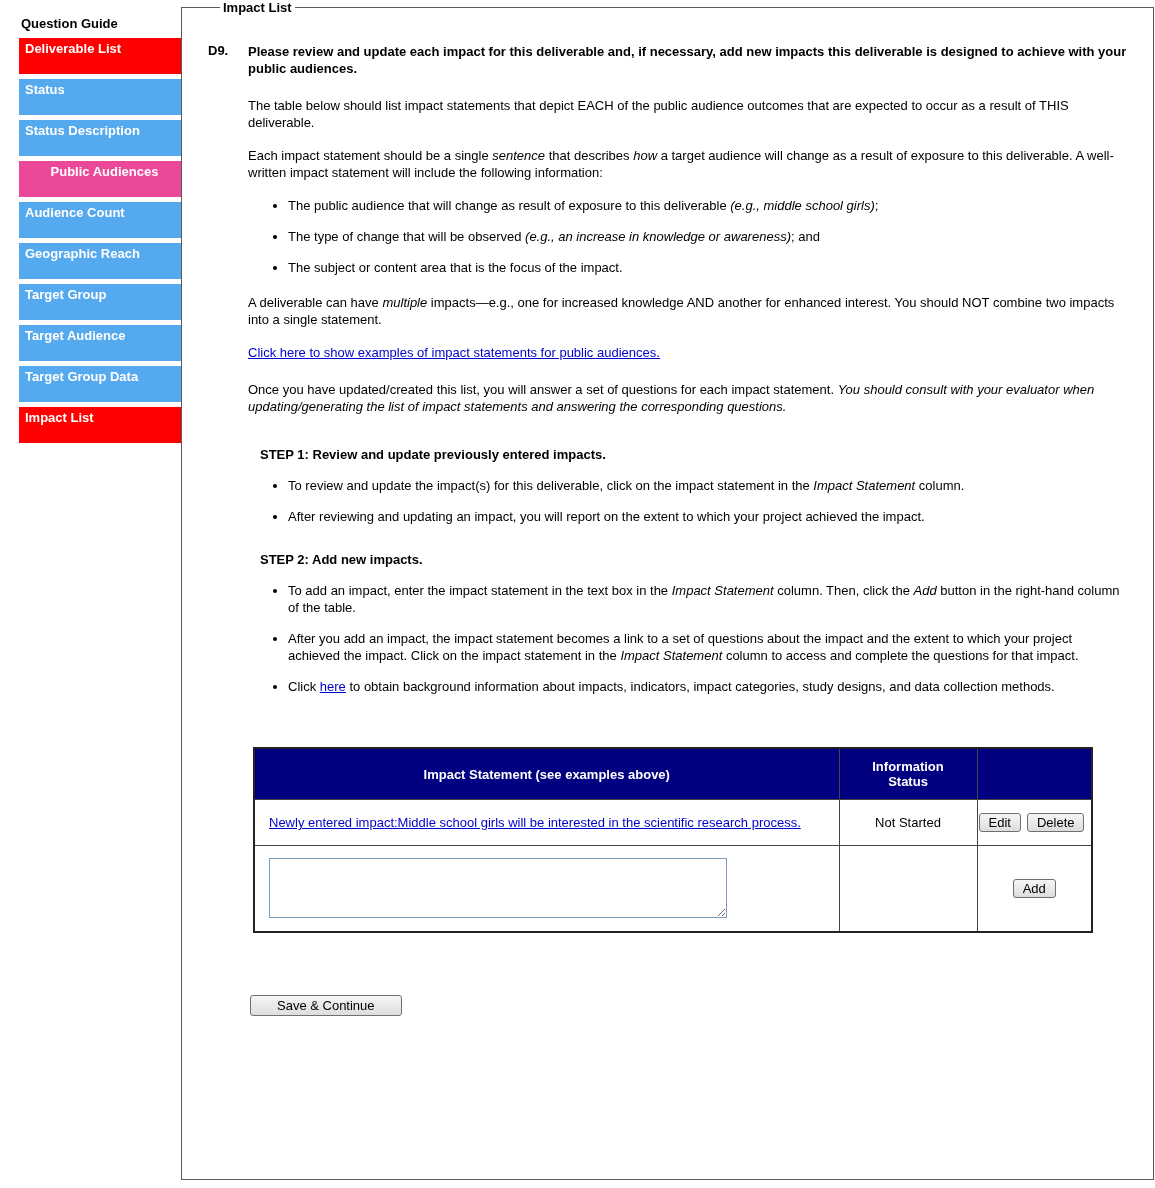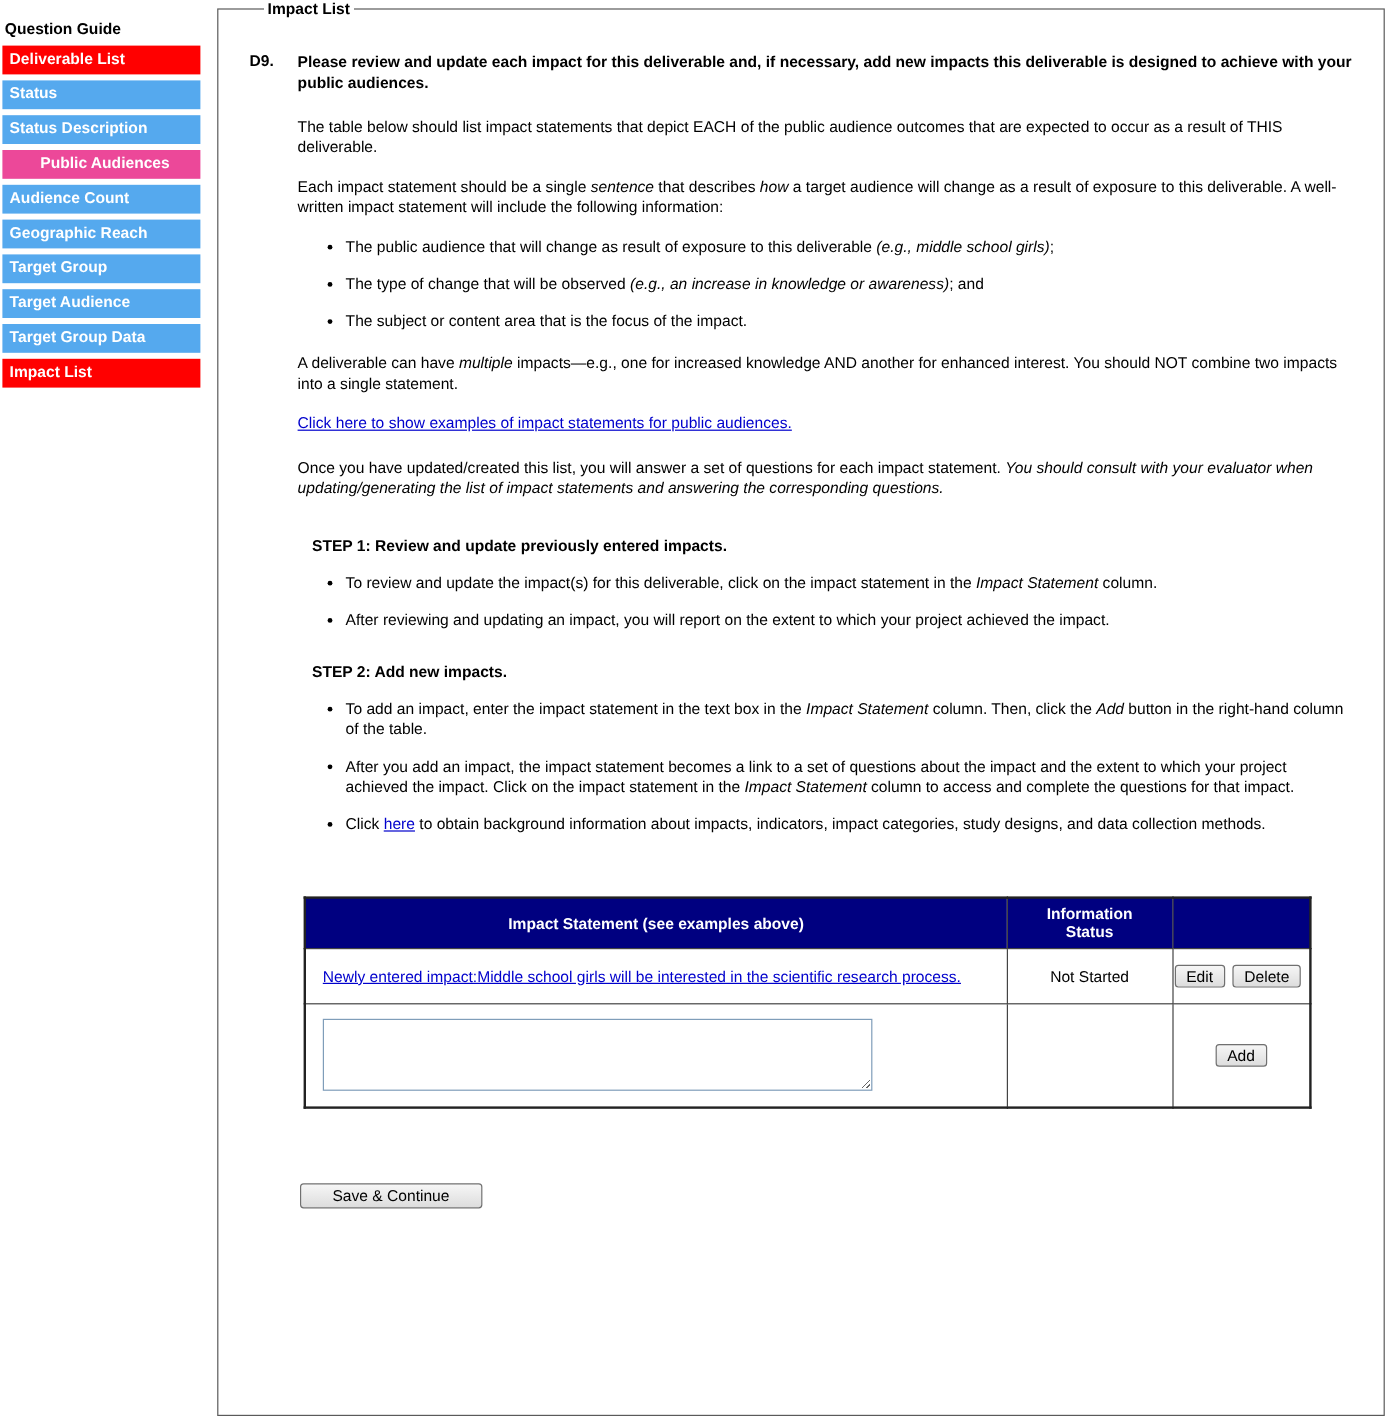--- a/index.html
+++ b/index.html
@@ -1,23 +1,23 @@
 <!DOCTYPE html>
 <html style="--header-bg: #000080; --link: #0000CC;"><head>
 <meta charset="utf-8">
 <style>
   * { box-sizing: border-box; }
   html,body { margin:0; padding:0; background:#fff; }
   body { font-family:"Liberation Sans", sans-serif; font-size:13px; color:#000; }
   .page { position:relative; width:1155px; height:1188px; background:#fff; overflow:hidden; }
 
   
-  .sidebar { position:absolute; left:2px; top:16px; width:165px; }
+  .sidebar { position:absolute; left:19px; top:16px; width:165px; }
   .sidebar-title { font-weight:bold; font-size:13px; margin:0 0 7px 2px; }
-  .sidebar-item { height:24px; line-height:21px; padding-left:6px; margin-bottom:5px;
+  .sidebar-item { height:36px; line-height:21px; padding-left:6px; margin-bottom:5px;
                   color:#fff; font-weight:bold; font-size:13px; cursor:pointer; }
 
   
   .main-fieldset { position:absolute; left:181px; top:0; width:973px; height:1180px;
                    border:1px solid #5a5a5a; margin:0; padding:0 26px; background:#fff; overflow:hidden; }
   .main-fieldset legend { font-weight:bold; font-size:13px; padding:0 3px; margin-left:12px; }
 
   .content { margin-top:28px; }
   .q-row { display:flex; }
   .q-num { width:40px; font-weight:bold; flex:0 0 40px; }
@@ -32,21 +32,21 @@
   .b { font-weight:normal; }
   .i { font-style:italic; }
   a { color:var(--link,#0000CC); text-decoration:underline; cursor:pointer; }
 
   
   .impact-table { border-collapse:collapse; margin:52px 0 0 5px; border:2px solid #222; }
   .impact-table th, .impact-table td { border:1px solid #444; }
   .impact-table th { background:var(--header-bg,#000080); color:#fff; font-weight:bold;
                      height:42px; text-align:center; vertical-align:middle; }
   .col-statement { width:585px; }
-  .col-status { width:138px; padding:0 24px; }
+  .col-status { width:138px; padding:10px 24px; }
   .col-actions { width:115px; }
   .cell-statement { padding:8px 14px; vertical-align:middle; }
   .cell-status { text-align:center; vertical-align:middle; }
   .cell-actions { text-align:center; vertical-align:middle; }
   .impact-table tbody tr:nth-child(1) td { height:46px; }
   .impact-table tbody tr:nth-child(2) td { height:64px; }
   .impact-table tbody tr:nth-child(3) td { height:68px; }
   .action-stack { display:flex; flex-direction:row; align-items:center; gap:6px; }
 
   .new-impact { width:458px; height:60px; margin:4px 0 2px 0; border:1px solid #7F9DB9;

